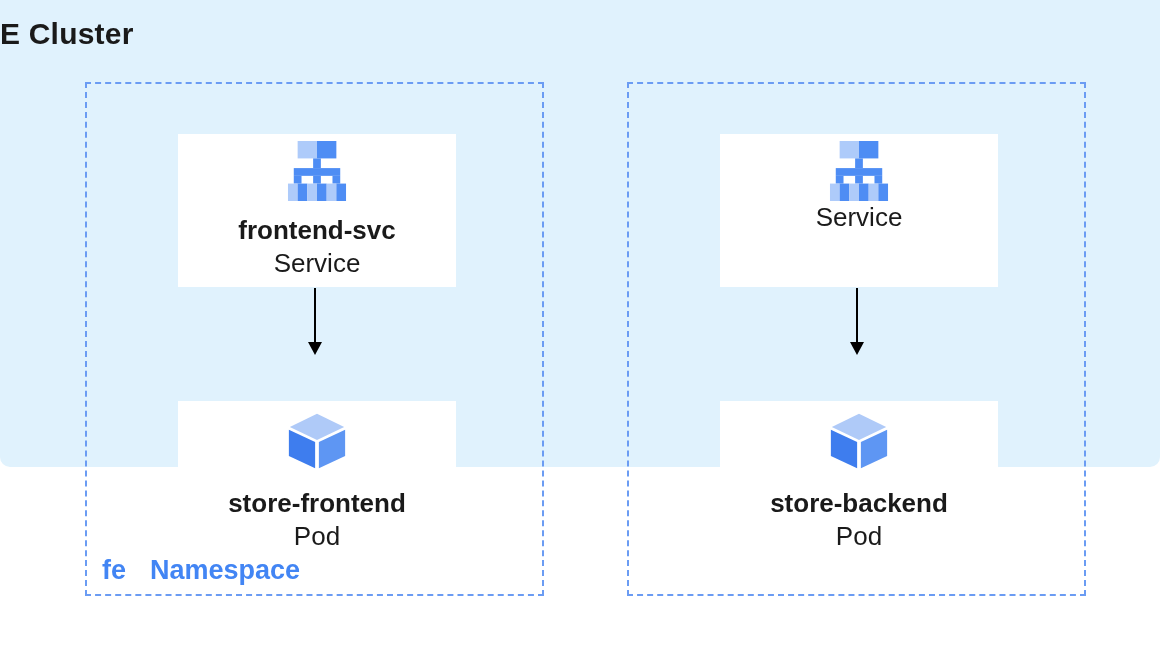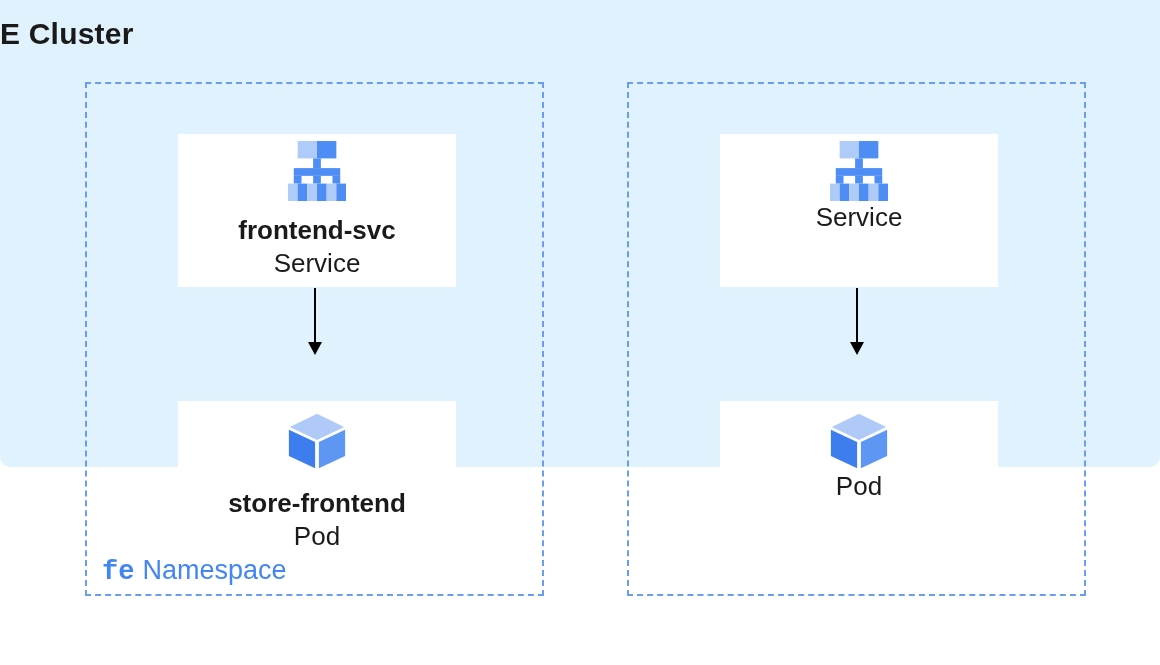--- a/index.html
+++ b/index.html
@@ -91,22 +91,22 @@
     border-top: 13px solid var(--arrow, #000000);
   }
   .ns-label {
     position: absolute;
     left: 15px;
     top: 471px;
     font-size: 27px;
     color: var(--namespace-label, #4285F4);
     white-space: nowrap;
   }
-  .ns-label .bold { font-weight: 700; font-family: Liberation Mono, monospace; }
-  .ns-label .rest { font-weight: 400; margin-left: 8px; }
+  .ns-label .bold { font-weight: 700; }
+  .ns-label .rest { font-weight: 700; margin-left: 24px; }
   
   .fill-med   { fill: var(--icon-blue, #4E8DF4); }
   .fill-light { fill: var(--icon-light-blue, #AECBFA); }
   .fill-cube-top   { fill: var(--cube-top, #AFCAF8); }
   .fill-cube-left  { fill: var(--cube-left, #3E7DEE); }
   .fill-cube-right { fill: var(--cube-right, #5E96F3); }
 </style>
 </head>
 <body>
 
@@ -189,18 +189,19 @@
     </div>
 
     <div class="card pod-card">
       <span class="icon-wrap">
         <svg width="60" height="58" viewBox="0 0 64 60">
           <polygon class="fill-cube-top" points="32,1 61,15 32,29 3,15"></polygon>
           <polygon class="fill-cube-left" points="2,18 30,31 30,59 2,46"></polygon>
           <polygon class="fill-cube-right" points="34,31 62,18 62,46 34,59"></polygon>
         </svg>
       </span>
+      <div class="node-name">store-backend</div>
       <div class="node-type">Pod</div>
     </div>
 
   </section>
 
 </div>
 
 </body></html>

